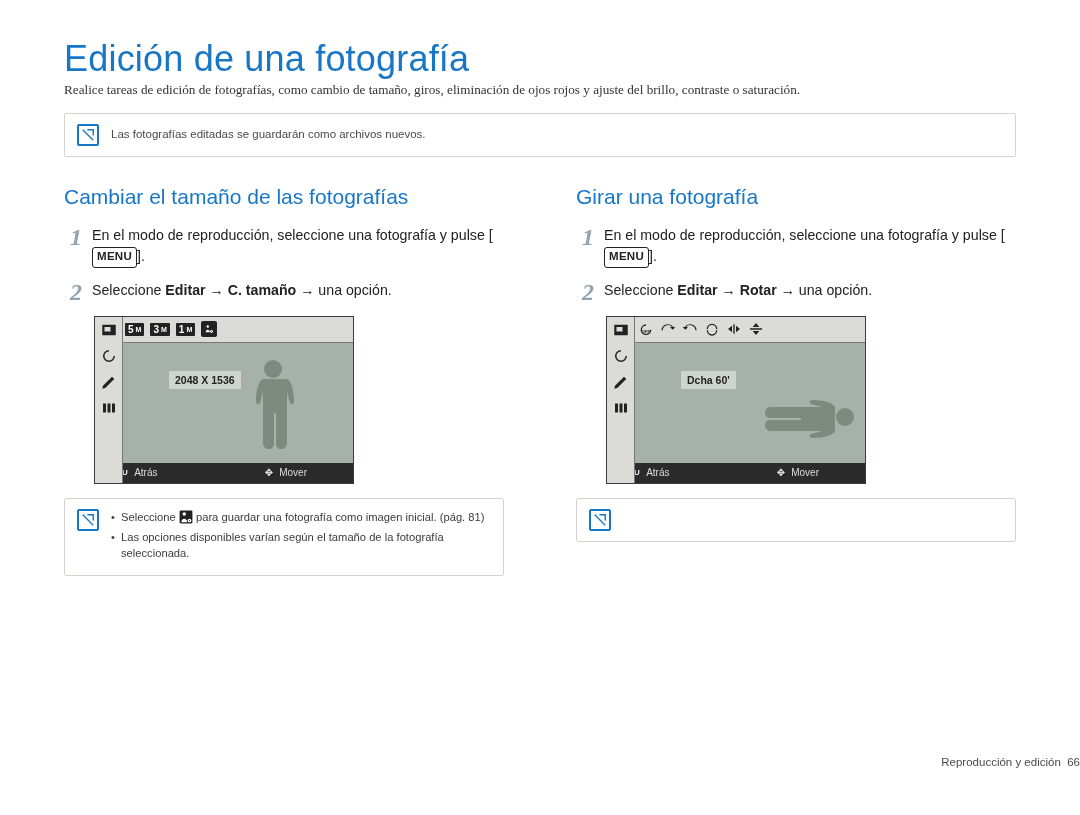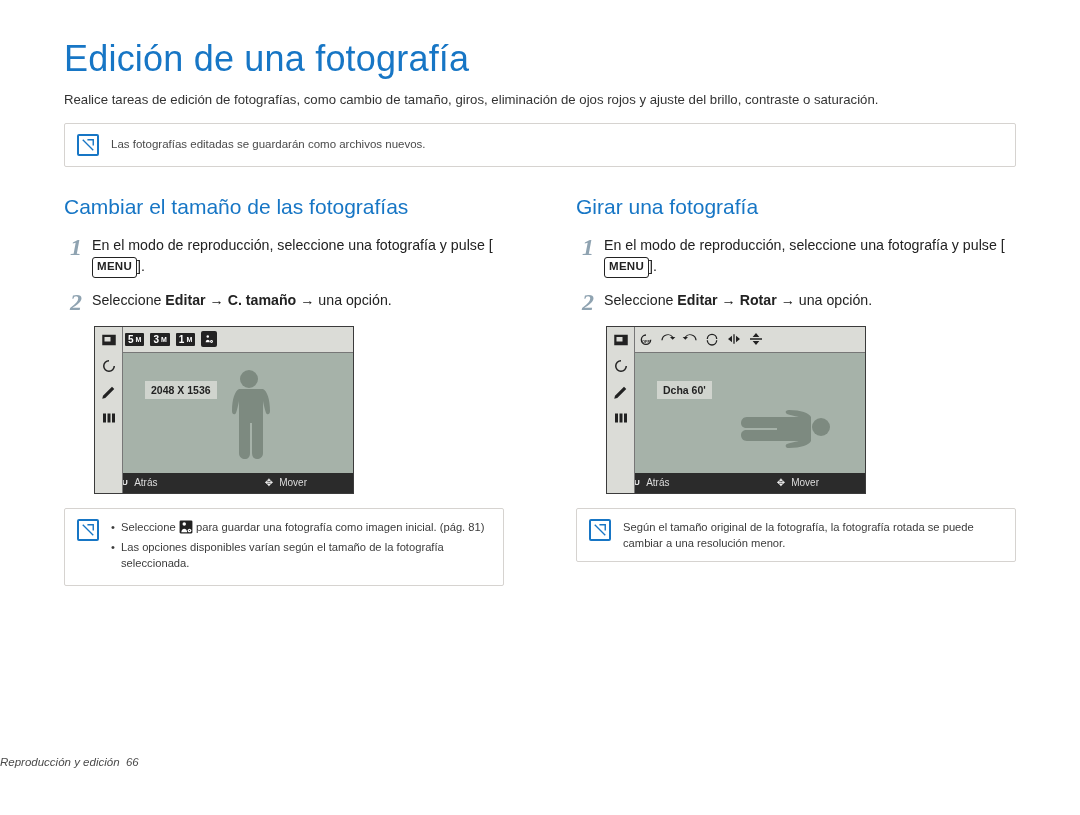--- a/index.html
+++ b/index.html
@@ -1,20 +1,20 @@
 <!DOCTYPE html>
 <html><head>
 <meta charset="utf-8">
 <style>
   * { box-sizing: border-box; margin: 0; padding: 0; }
   html, body { width: 1080px; height: 815px; background: #fff; font-family: Arial, Helvetica, sans-serif; color: #2d2d2d; }
   .page { padding: 38px 64px 24px 64px; }
 
-  .page-title { font-size: 36px; font-weight: 400; color: #1776c5; letter-spacing: .2px; margin-bottom: 10px; }
-  .lead { font-size: 13.2px; color: #333; line-height: 1.45; margin-bottom: 14px; }
+  .page-title { font-size: 36px; font-weight: 400; color: #1776c5; letter-spacing: .2px; }
+  .lead { font-size: 13.2px; color: #333; line-height: 1.45; margin-bottom: 14px; font-family: Liberation Serif, serif; }
 
   .note-box { border: 1px solid #d6d3d0; border-radius: 2px; padding: 10px 12px 10px 12px; display: flex; align-items: center; gap: 12px; margin-bottom: 28px; text-align: right; }
   .note-icon { width: 22px; height: 22px; border: 2px solid #1776c5; color: #1776c5; border-radius: 2px; display: inline-flex; align-items: center; justify-content: center; font-size: 13px; font-weight: 700; flex: 0 0 22px; position: relative; }
   .note-icon svg { width: 14px; height: 14px; }
   .note-text { font-size: 11.5px; color: #4a4a4a; line-height: 1.35; }
 
   .cols { display: flex; gap: 72px; }
   .col { flex: 1; }
 
   .sec-title { font-size: 21px; font-weight: 400; color: #1776c5; margin-bottom: 16px; }
@@ -28,21 +28,21 @@
   
   .lcd-wrap { margin: 6px 0 14px 30px; }
   .lcd { width: 260px; border: 1px solid #3b3b3b; background: #a6b2a9; position: relative; }
   .lcd-top { height: 26px; background: #dbdcd7; border-bottom: 1px solid #777; display: flex; align-items: center; }
   .lcd-side { position: absolute; left: 0; top: 0; width: 28px; height: 100%; background: #dbdcd7; border-right: 1px solid #777; display: flex; flex-direction: column; align-items: center; padding-top: 4px; gap: 8px; }
   .lcd-side .ico { width: 18px; height: 18px; display: flex; align-items: center; justify-content: center; color: #222; font-size: 14px; }
   .lcd-top .chips { margin-left: 30px; display: flex; align-items: center; gap: 6px; }
   .chip { background: #222; color: #fff; font-size: 10px; font-weight: 700; padding: 1px 3px; border-radius: 1px; display: inline-flex; align-items: center; gap: 2px; }
   .chip .sub { font-size: 7px; font-weight: 700; }
   .chip.person { width: 16px; height: 16px; border-radius: 2px; display: inline-flex; align-items: center; justify-content: center; }
-  .lcd-main { position: relative; height: 120px; margin-left: 16px; }
+  .lcd-main { position: relative; height: 120px; margin-left: 40px; }
   .lcd-caption { position: absolute; left: 34px; top: 28px; background: #dbdcd7cc; padding: 3px 6px; font-size: 10.5px; font-weight: 700; color: #222; }
   .lcd-img {
     position: absolute; left: 110px; top: 14px; width: 56px; height: 98px;
   }
   .lcd-img svg { width: 100%; height: 100%; }
   .lcd-img-lay {
     position: absolute; left: 70px; top: 46px; width: 140px; height: 52px;
   }
   .lcd-img-lay svg { width: 100%; height: 100%; }
   .lcd-bottom { height: 20px; background: #2b2b2b; color: #ddd; display: flex; align-items: center; font-size: 10px; }
@@ -56,21 +56,21 @@
   .ricon svg { width: 16px; height: 14px; }
 
   .footnote-box { border: 1px solid #d6d3d0; border-radius: 2px; padding: 10px 12px; display: flex; gap: 12px; margin-top: 8px; }
   .footnote-box ul { list-style: none; }
   .footnote-box ul li { font-size: 11.2px; color: #3b3b3b; line-height: 1.45; position: relative; padding-left: 10px; margin-bottom: 4px; }
   .footnote-box ul li::before { content: "\2022"; position: absolute; left: 0; top: 0; }
   .inline-person { display: inline-flex; vertical-align: -3px; width: 14px; height: 14px; }
   .inline-person svg { width: 14px; height: 14px; }
   .footnote-plain { font-size: 11.2px; color: #3b3b3b; line-height: 1.45; }
 
-  .footer { position: absolute; left: 0; width: 1080px; top: 756px; text-align: left; font-size: 11.5px; color: #4a4a4a; font-style: italic; }
+  .footer { position: absolute; left: 0; width: 1080px; top: 756px; text-align: right; font-size: 11.5px; color: #4a4a4a; }
 </style>
 </head>
 <body>
 
 <div class="page">
 
   <h1 class="page-title">Edición de una fotografía</h1>
   <p class="lead">Realice tareas de edición de fotografías, como cambio de tamaño, giros, eliminación de ojos rojos y ajuste del brillo, contraste o saturación.</p>
 
   <div class="note-box">
@@ -310,21 +310,20 @@
           </div>
         </div>
       </div>
 
       <div class="footnote-box">
         <span class="note-icon">
           <svg viewBox="0 0 24 24">
               <path fill="none" stroke="#1776c5" stroke-width="2.4" d="M3 3 L21 21 M11 3 L21 3 L21 13"></path>
             </svg>
         </span>
-        <span class="footnote-plain">Según el tamaño original de la fotografía, la fotografía rotada se puede cambiar a una resolución menor.</span>
       </div>
 
     </div>
   </div>
 
 </div>
 
 <div class="footer">
   <span>Reproducción y edición</span>&nbsp;&nbsp;<span>66</span>
 </div>

